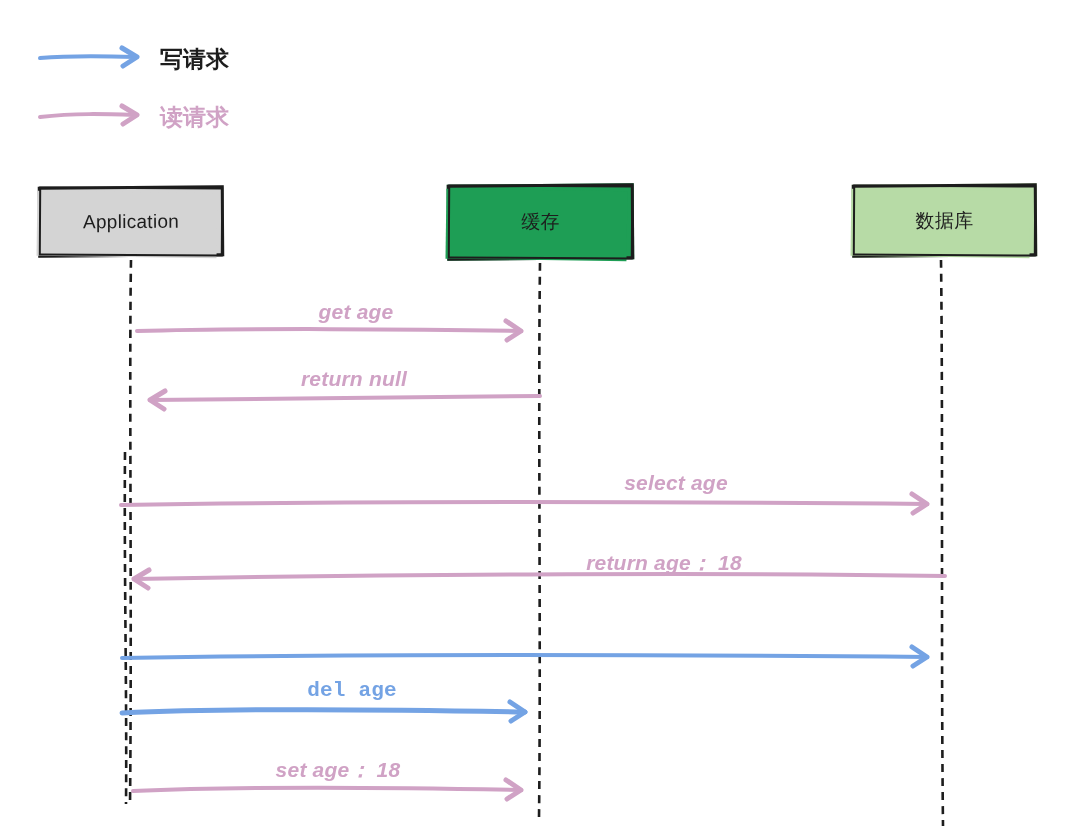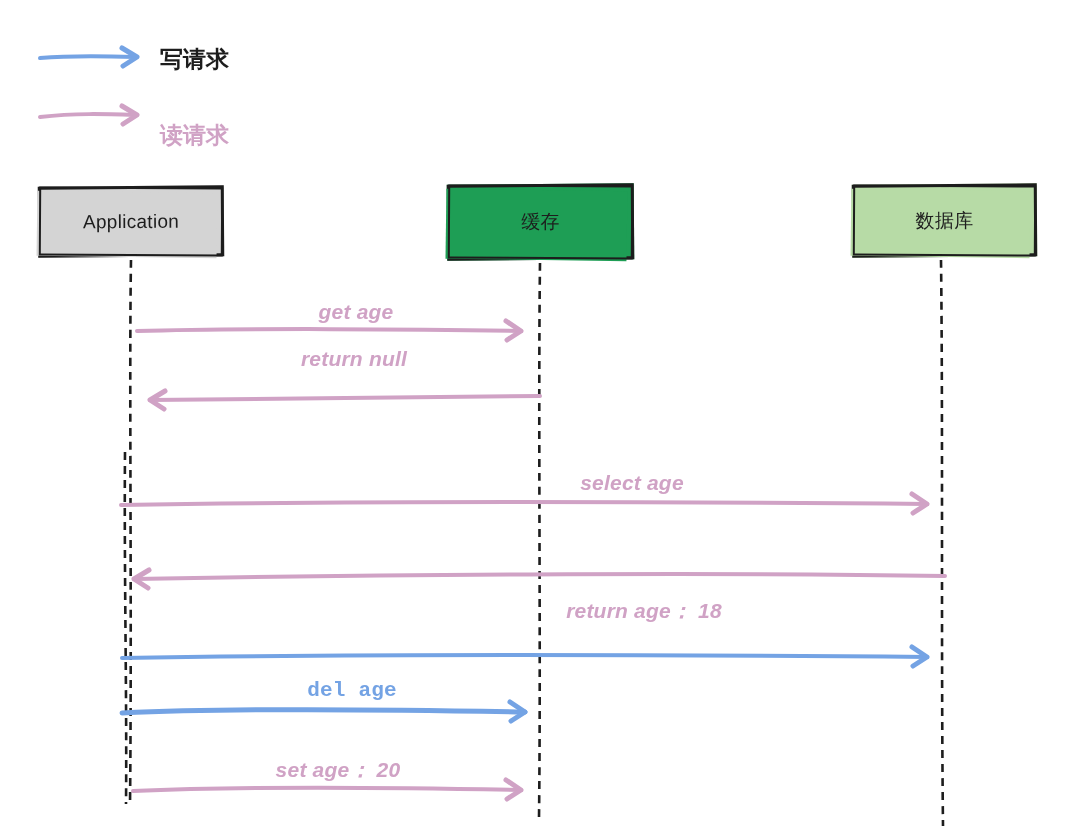--- a/index.html
+++ b/index.html
@@ -93,32 +93,32 @@
       <path class="msg-line thick stroke-write" d="M122,713 C230,708 420,710 525,712"></path>
       <path class="msg-head stroke-write" d="M510,702 L525,712 L511,721"></path>
     </g>
     <g>
       <path class="msg-line stroke-read" d="M133,791 C250,786 420,788 521,790"></path>
       <path class="msg-head stroke-read" d="M506,780 L521,790 L507,799"></path>
     </g>
   </svg>
 
   <div class="legend-label write-text" style="left:160px;top:44px;">写请求</div>
-  <div class="legend-label read-text" style="left:160px;top:120px;">读请求</div>
+  <div class="legend-label read-text" style="left:160px;top:102px;">读请求</div>
 
   <div class="actor-box box-app">
     <span class="actor-label">Application</span>
   </div>
   <div class="actor-box box-cache">
     <span class="actor-label">缓存</span>
   </div>
   <div class="actor-box box-db">
     <span class="actor-label">数据库</span>
   </div>
 
   <div class="msg-label read" style="left:356px;top:300px;">get age</div>
-  <div class="msg-label read" style="left:354px;top:347px;text-align:center;">return null</div>
-  <div class="msg-label read" style="left:632px;top:471px;">select age</div>
-  <div class="msg-label read" style="left:644px;top:549px;margin-top:48px;">return age： 18</div>
+  <div class="msg-label read" style="left:354px;top:367px;text-align:center;">return null</div>
+  <div class="msg-label read" style="left:676px;top:471px;">select age</div>
+  <div class="msg-label read" style="left:664px;top:549px;">return age： 18</div>
   <div class="msg-label write" style="left:352px;top:679px;font-family:Liberation Mono, monospace;">del age</div>
-  <div class="msg-label read" style="left:338px;top:756px;">set age： 20</div>
+  <div class="msg-label read" style="left:338px;top:756px;">set age： 18</div>
 
 </div>
 
 </body></html>

